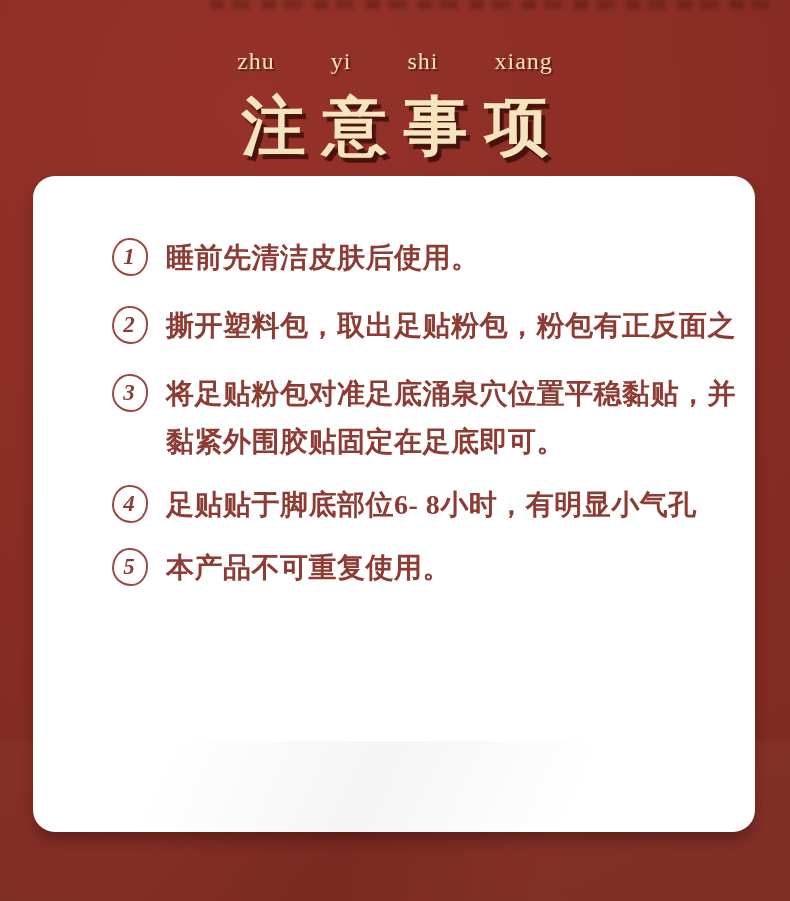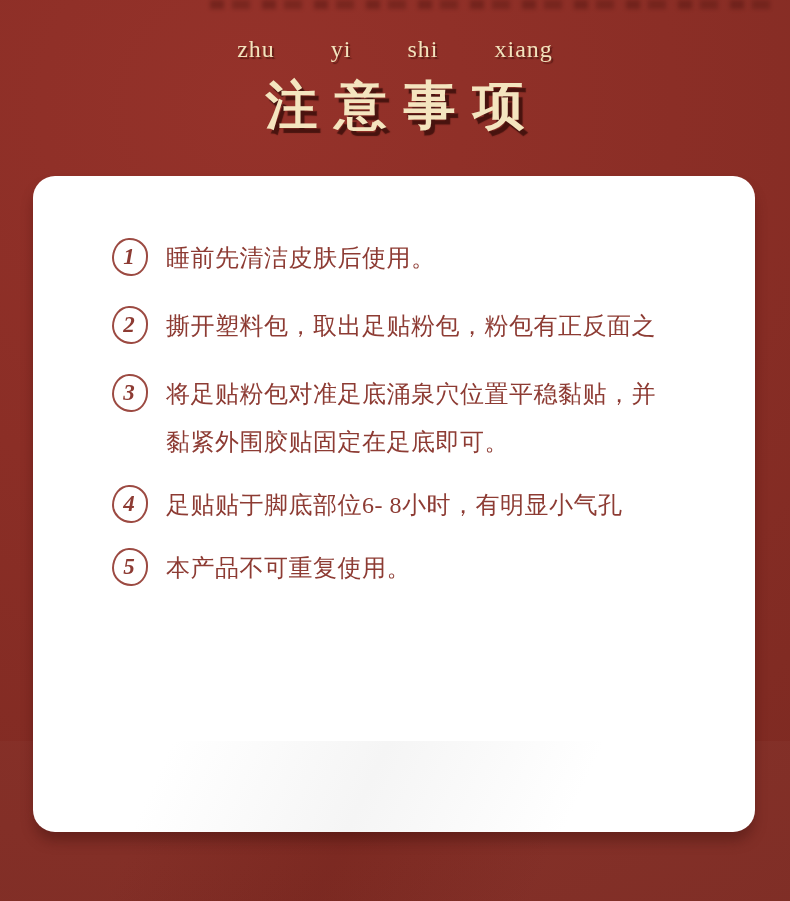--- a/index.html
+++ b/index.html
@@ -32,36 +32,36 @@
     left: 210px;
     width: 570px;
     height: 9px;
     background: repeating-linear-gradient(90deg,
       rgba(80,20,15,0.55) 0 14px, rgba(80,20,15,0) 14px 22px,
       rgba(80,20,15,0.45) 22px 40px, rgba(80,20,15,0) 40px 52px);
     filter: blur(2px);
     opacity: 0.8;
   }
 
-  .header { position: absolute; top: 0; left: 0; width: 100%; text-align: center; }
+  .header { position: absolute; top: 12px; left: 0; width: 100%; text-align: center; }
 
   .pinyin-row {
     display: flex;
     justify-content: center;
     gap: 56px;
     margin-top: 36px;
     color: #f2e3bd;
     font-size: 24px;
     letter-spacing: 1px;
     text-shadow: 2px 2px 1px rgba(60,13,10,0.55);
   }
 
   .title {
     margin: 8px 0 0 0;
-    font-size: 52px;
+    font-size: 64px;
     font-weight: bold;
     color: #f4e5bf;
     letter-spacing: 17px;
     padding-left: 17px; 
     text-shadow: 4px 5px 1px rgba(54,12,9,0.8);
   }
 
   .card {
     position: absolute;
     left: 33px;
@@ -97,24 +97,25 @@
     box-sizing: border-box;
     color: #8d3b33;
     font-style: italic;
     font-weight: bold;
     font-size: 23px;
     padding-right: 2px;
   }
 
   .lines { color: #8d3b33; }
   .line {
-    font-size: 24px;
+    font-size: 28px;
     line-height: 48px;
     white-space: nowrap;
     letter-spacing: 0.5px;
+    font-weight: bold;
   }
 </style>
 </head>
 <body>
 
 <div class="page">
 
   <div class="top-artifact"></div>
 
   <header class="header">

